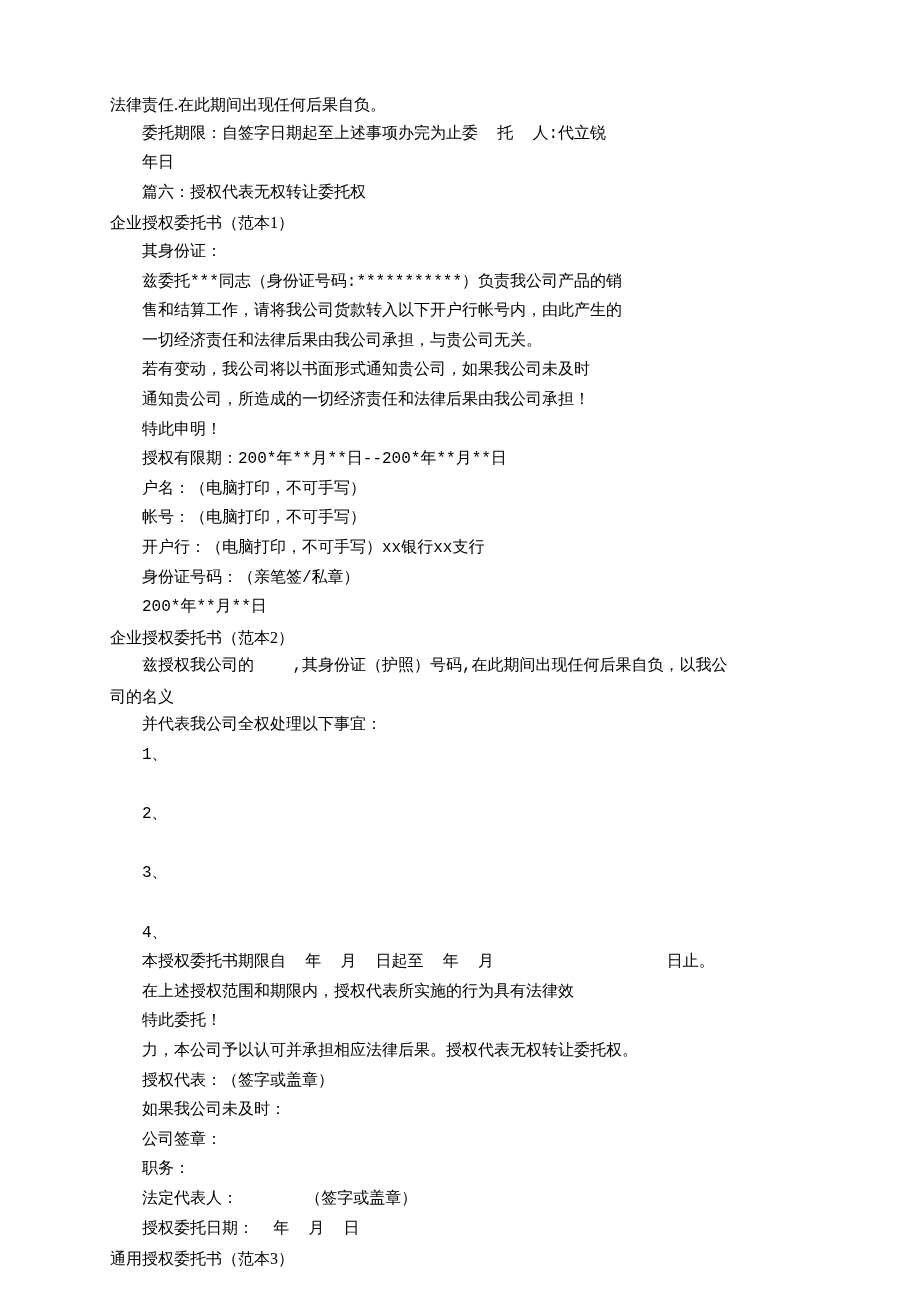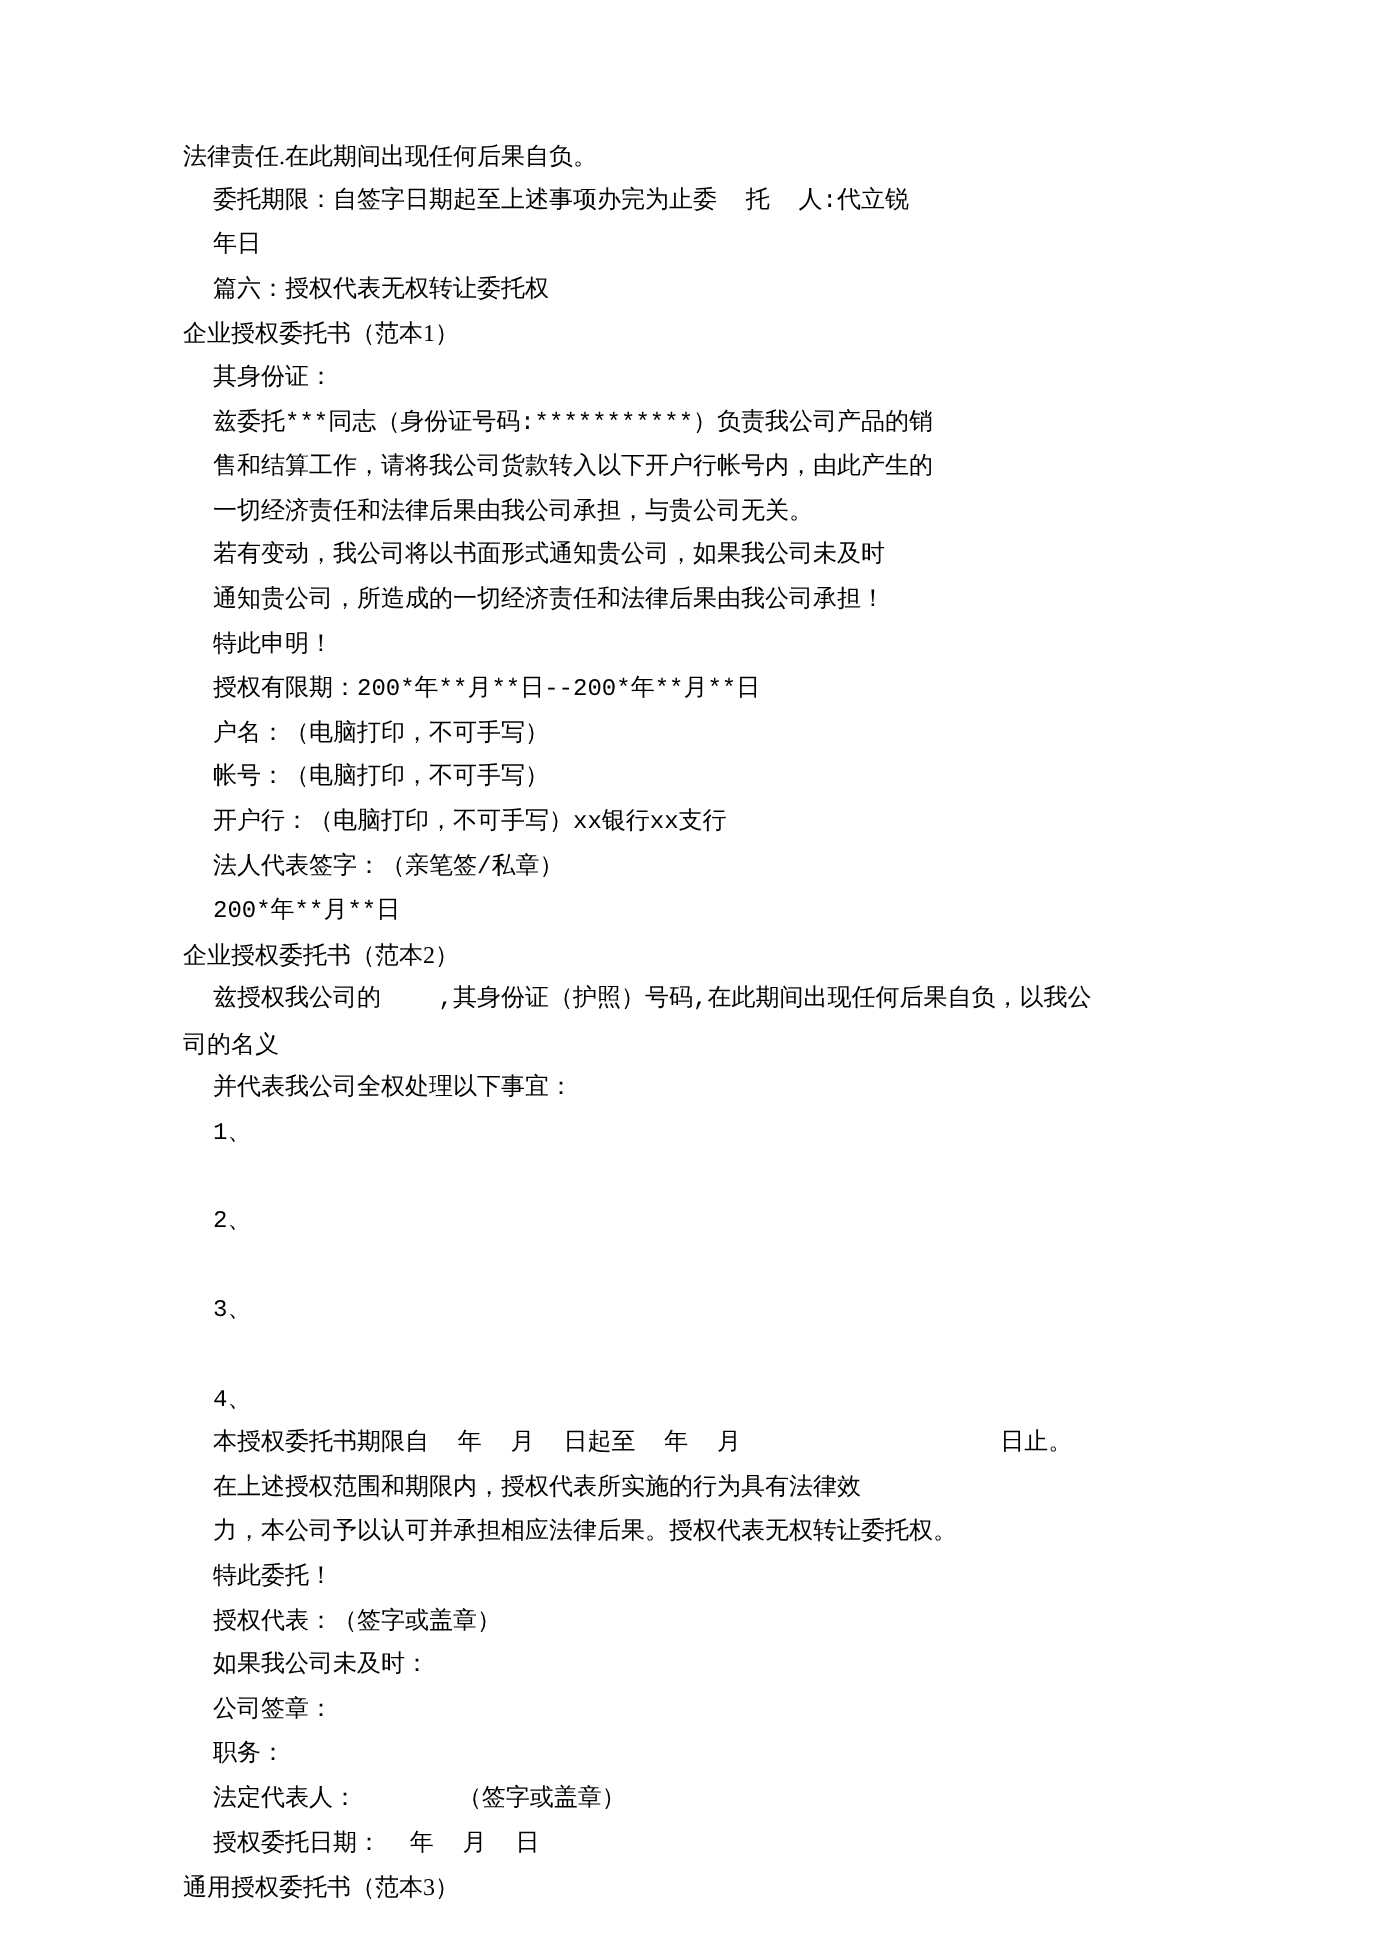--- a/index.html
+++ b/index.html
@@ -13,21 +13,20 @@
     width: 920px;
   }
   .page {
     padding: 90px 110px 80px 110px;
   }
   .line {
     white-space: pre-wrap;
   }
   .no-indent {
     text-indent: 0;
-    margin-left: 12px;
   }
   .indent {
     text-indent: 2em;
     font-family: Liberation Mono, monospace;
   }
 </style>
 </head>
 <body>
 
 <div class="page">
@@ -41,37 +40,37 @@
       <div class="line indent">兹委托***同志（身份证号码:***********）负责我公司产品的销</div>
       <div class="line indent">售和结算工作，请将我公司货款转入以下开户行帐号内，由此产生的</div>
       <div class="line indent">一切经济责任和法律后果由我公司承担，与贵公司无关。</div>
       <div class="line indent">若有变动，我公司将以书面形式通知贵公司，如果我公司未及时</div>
       <div class="line indent">通知贵公司，所造成的一切经济责任和法律后果由我公司承担！</div>
       <div class="line indent">特此申明！</div>
       <div class="line indent">授权有限期：200*年**月**日--200*年**月**日</div>
       <div class="line indent">户名：（电脑打印，不可手写）</div>
       <div class="line indent">帐号：（电脑打印，不可手写）</div>
       <div class="line indent">开户行：（电脑打印，不可手写）xx银行xx支行</div>
-      <div class="line indent">法人代表签字：（亲笔签/私章）</div>
+      <div class="line indent">身份证号码：（亲笔签/私章）</div>
       <div class="line indent">200*年**月**日</div>
       <div class="line no-indent">企业授权委托书（范本2）</div>
       <div class="line indent">兹授权我公司的    ,其身份证（护照）号码,在此期间出现任何后果自负，以我公</div>
       <div class="line no-indent">司的名义</div>
       <div class="line indent">并代表我公司全权处理以下事宜：</div>
       <div class="line indent">1、</div>
       <div class="line indent"> </div>
       <div class="line indent">2、</div>
       <div class="line indent"> </div>
       <div class="line indent">3、</div>
       <div class="line indent"> </div>
       <div class="line indent">4、</div>
       <div class="line indent">本授权委托书期限自  年  月  日起至  年  月                  日止。</div>
       <div class="line indent">在上述授权范围和期限内，授权代表所实施的行为具有法律效</div>
+      <div class="line indent">特此委托！</div>
       <div class="line indent">力，本公司予以认可并承担相应法律后果。授权代表无权转让委托权。</div>
-      <div class="line indent">特此委托！</div>
       <div class="line indent">授权代表：（签字或盖章）</div>
       <div class="line indent">如果我公司未及时：</div>
       <div class="line indent">公司签章：</div>
       <div class="line indent">职务：</div>
       <div class="line indent">法定代表人：       （签字或盖章）</div>
       <div class="line indent">授权委托日期：  年  月  日</div>
       <div class="line no-indent">通用授权委托书（范本3）</div>
     </div>
 </div>
 

